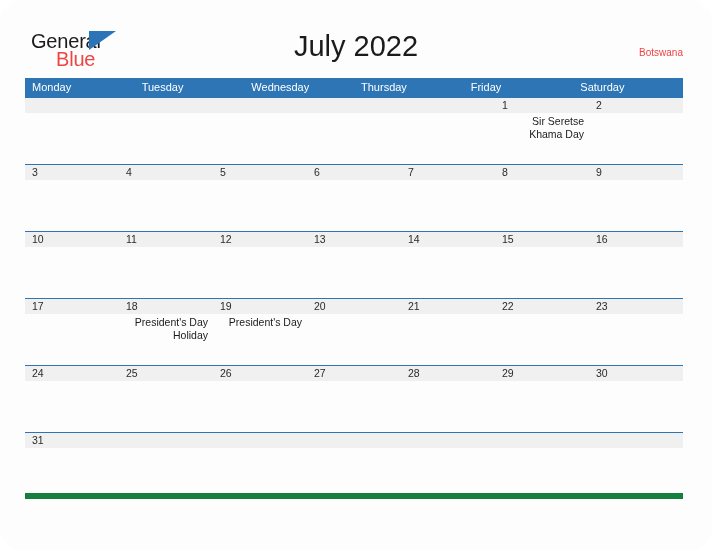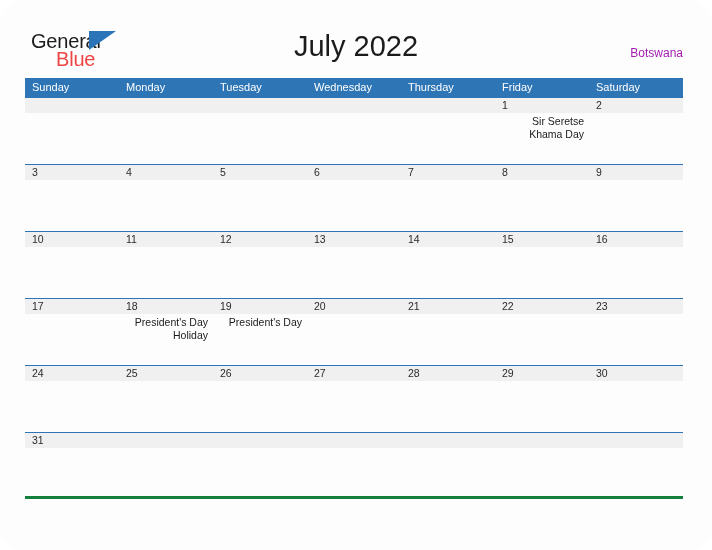--- a/index.html
+++ b/index.html
@@ -77,22 +77,22 @@
     color: #1b1b1b;
     font-weight: normal;
     line-height: 34px;
     margin: 0;
   }
 
   .country {
     position: absolute;
     right: 29px;
     top: 45px;
-    font-size: 12px;
-    color: #a21caf;
+    font-size: 10px;
+    color: #ef4444;
     line-height: 16px;
   }
 
   
   .calendar {
     position: absolute;
     left: 25px;
     top: 78px;
     width: 658px;
   }
@@ -117,21 +117,21 @@
     position: relative;
     width: 658px;
     height: 67px;
     border-top: 1px solid #2e75b6;
     box-sizing: border-box;
   }
   .week:first-of-type {
     border-top: none;
   }
   .week.last {
-    border-bottom: 3px solid #15803d;
+    border-bottom: 6px solid #15803d;
   }
 
   .datestrip {
     display: flex;
     width: 658px;
     height: 15px;
     background: #f0f0f0;
   }
   .daycells {
     display: flex;
@@ -174,21 +174,20 @@
 
     <h1 class="title">July 2022</h1>
 
     <div class="country">Botswana</div>
 
   </div>
 
   <div class="calendar">
 
     <div class="weekdays">
-      <div class="weekday">Sunday</div>
       <div class="weekday">Monday</div>
       <div class="weekday">Tuesday</div>
       <div class="weekday">Wednesday</div>
       <div class="weekday">Thursday</div>
       <div class="weekday">Friday</div>
       <div class="weekday">Saturday</div>
     </div>
 
     <div class="week">
       <div class="datestrip">

